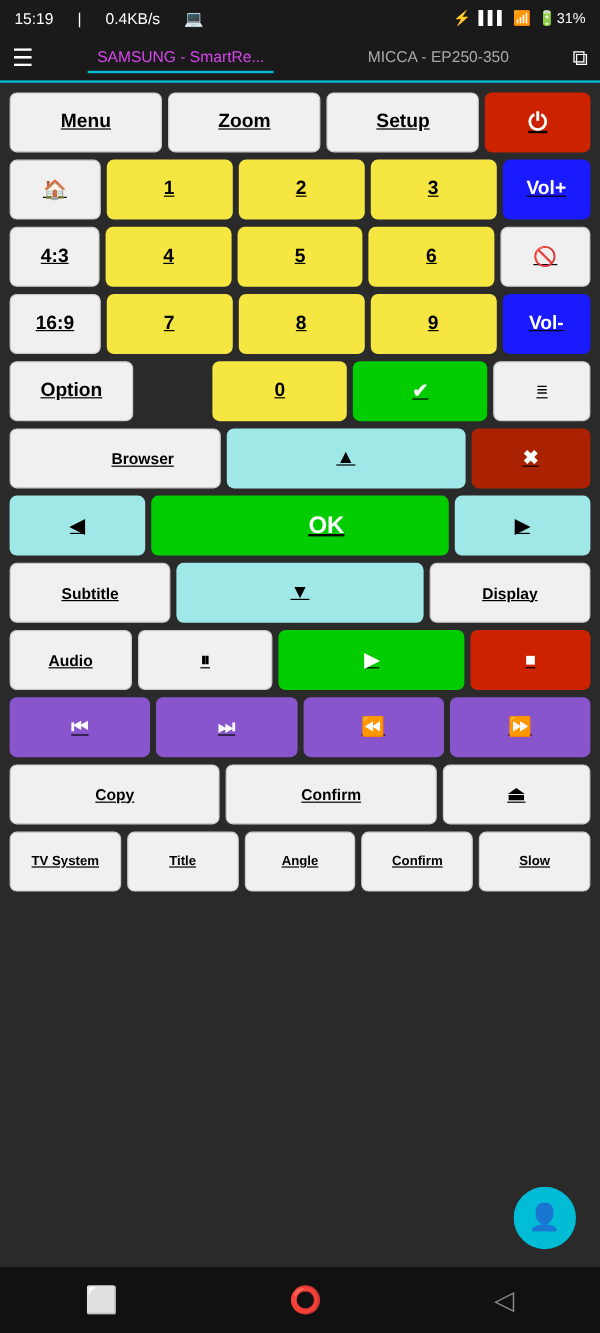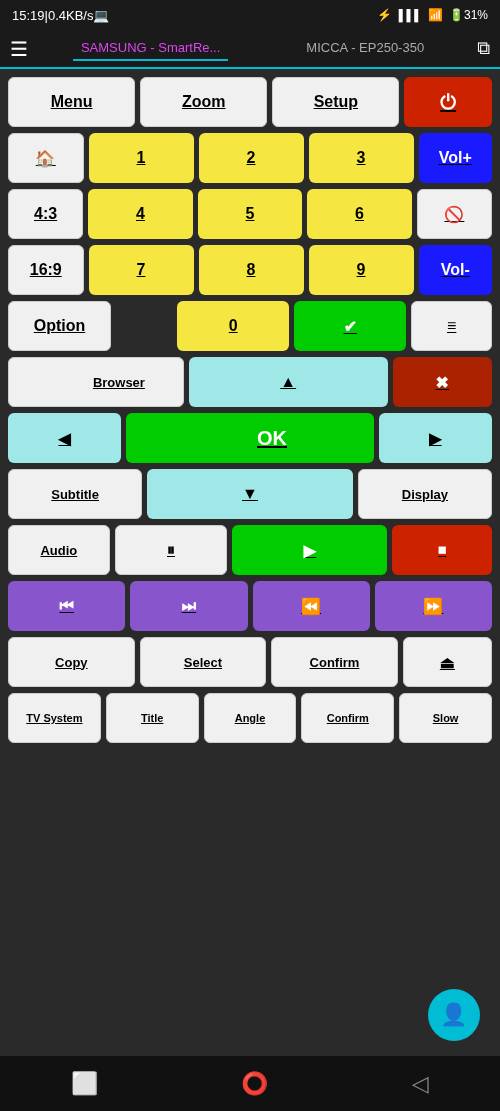--- a/index.html
+++ b/index.html
@@ -16,21 +16,21 @@
     .status-bar {
       background: #1a1a1a;
       color: white;
       display: flex;
       justify-content: space-between;
       align-items: center;
       padding: 4px 12px;
       font-size: 13px;
       height: 30px;
     }
-    .status-left { display: flex; align-items: center; gap: 0; }
+    .status-left { display: flex; align-items: center; gap: 20px; }
     .status-right { display: flex; align-items: center; gap: 6px; font-size: 12px; }
 
     
     .nav-bar {
       background: #1a1a1a;
       display: flex;
       align-items: center;
       padding: 6px 10px;
       gap: 10px;
       border-bottom: 2px solid #00bcd4;
@@ -236,21 +236,20 @@
 
   <div class="btn-row">
     <button class="btn btn-purple">⏮</button>
     <button class="btn btn-purple">⏭</button>
     <button class="btn btn-purple">⏪</button>
     <button class="btn btn-purple">⏩</button>
   </div>
 
   <div class="btn-row">
     <button class="btn btn-white btn-sm">Copy</button>
-    <button class="btn btn-white btn-sm">Select</button>
     <button class="btn btn-white btn-sm">Confirm</button>
     <button class="btn btn-white" style="flex:0.7;">⏏</button>
   </div>
 
   <div class="btn-row">
     <button class="btn btn-white btn-xs">TV System</button>
     <button class="btn btn-white btn-xs">Title</button>
     <button class="btn btn-white btn-xs">Angle</button>
     <button class="btn btn-white btn-xs">Confirm</button>
     <button class="btn btn-white btn-xs">Slow</button>

